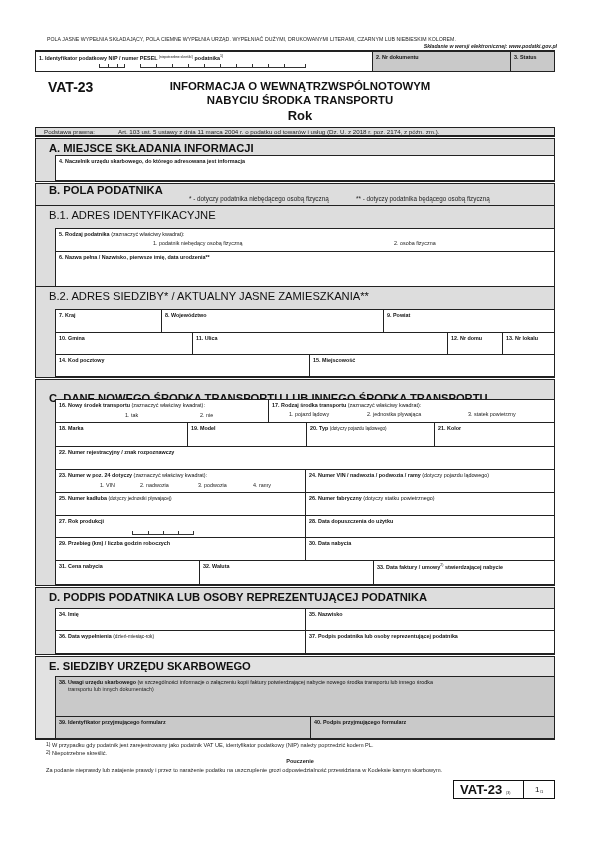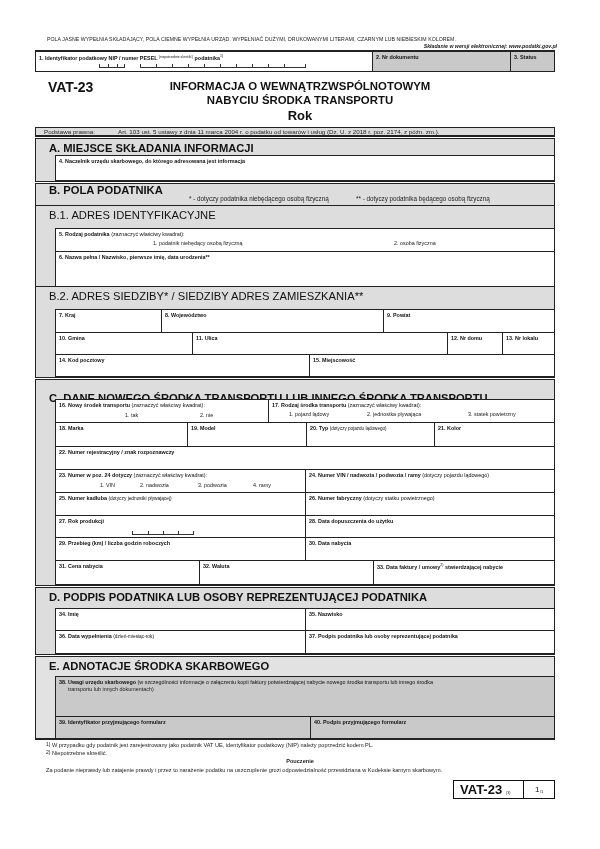--- a/index.html
+++ b/index.html
@@ -96,21 +96,21 @@
   <span class="lbl"><span>5. Rodzaj podatnika</span> <span class="n">(zaznaczyć właściwy kwadrat):</span></span>
   <span class="opt" style="left:97px;top:11px;">1. podatnik niebędący osobą fizyczną</span>
   <span class="opt" style="left:338px;top:11px;">2. osoba fizyczna</span>
 </div>
 <div class="cell" style="left:55px;top:251px;width:500px;height:36px;">
   <span class="lbl">6. Nazwa pełna / Nazwisko, pierwsze imię, data urodzenia**</span>
 </div>
 
 <div class="abs" style="left:35px;top:286px;width:520px;height:1px;background:#222;"></div>
 <div class="section" style="top:287px;height:90px;">
-  <div class="sechdr light" style="top:3px;">B.2. ADRES SIEDZIBY* / SIEDZIBY ADRES ZAMIESZKANIA**</div>
+  <div class="sechdr light" style="top:3px;">B.2. ADRES SIEDZIBY* / AKTUALNY JASNE ZAMIESZKANIA**</div>
 </div>
 <div class="cell" style="left:55px;top:309px;width:107px;height:24px;">
     <span class="lbl">7. Kraj</span>
   </div>
 <div class="cell" style="left:161px;top:309px;width:223px;height:24px;">
     <span class="lbl">8. Województwo</span>
   </div>
 <div class="cell" style="left:383px;top:309px;width:172px;height:24px;">
     <span class="lbl">9. Powiat</span>
   </div>
@@ -219,21 +219,21 @@
   </div>
 <div class="cell" style="left:55px;top:630px;width:251px;height:24px;">
     <span class="lbl"><span>36. Data wypełnienia</span> <span class="n" style="font-size:4.8px;">(dzień-miesiąc-rok)</span></span>
   </div>
 <div class="cell" style="left:305px;top:630px;width:250px;height:24px;">
     <span class="lbl">37. Podpis podatnika lub osoby reprezentującej podatnika</span>
   </div>
 
 <div class="dbl" style="top:654px;"></div>
 <div class="section" style="top:657px;height:82px;background:#e2e2e2;">
-  <div class="sechdr" style="top:3px;">E. ADNOTACJE ŚRODKA SKARBOWEGO</div>
+  <div class="sechdr" style="top:3px;">E. SIEDZIBY URZĘDU SKARBOWEGO</div>
 </div>
 <div class="cell grey" style="left:55px;top:676px;width:500px;height:41px;">
   <span class="lbl"><span>38. Uwagi urzędu skarbowego</span> <span class="n">(w szczególności informacje o załączeniu kopii faktury potwierdzającej nabycie nowego środka transportu lub innego środka</span></span>
   <span class="opt" style="left:12px;top:9px;font-size:5.4px;">transportu lub innych dokumentach)</span>
 </div>
 <div class="cell grey" style="left:55px;top:716px;width:256px;height:23px;">
     <span class="lbl">39. Identyfikator przyjmującego formularz</span>
   </div>
 <div class="cell grey" style="left:310px;top:716px;width:245px;height:23px;">
     <span class="lbl">40. Podpis przyjmującego formularz</span>

